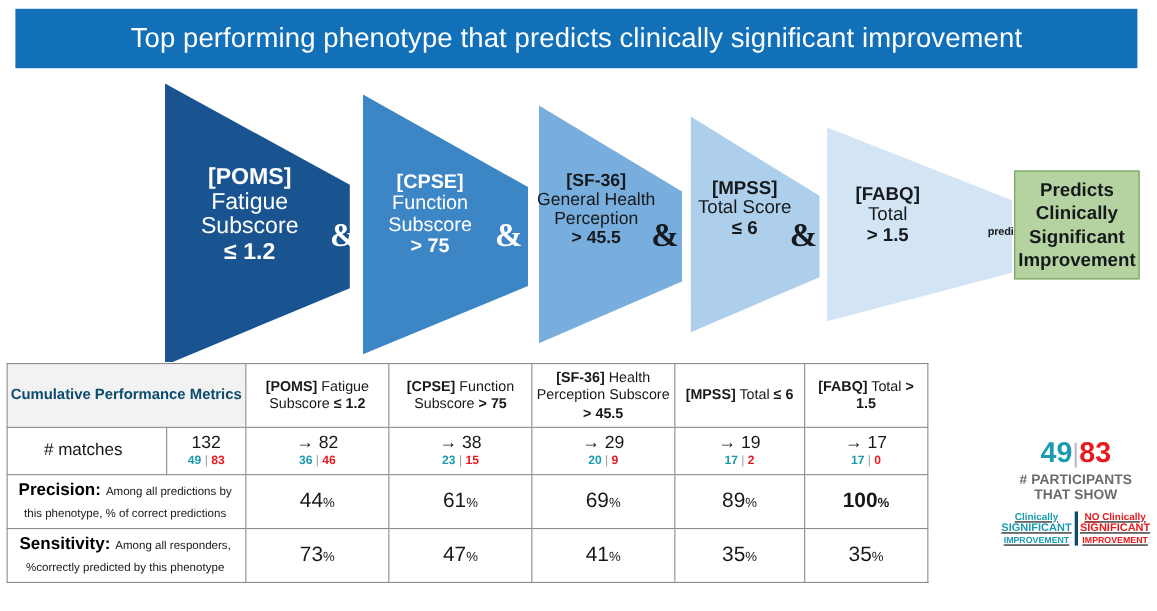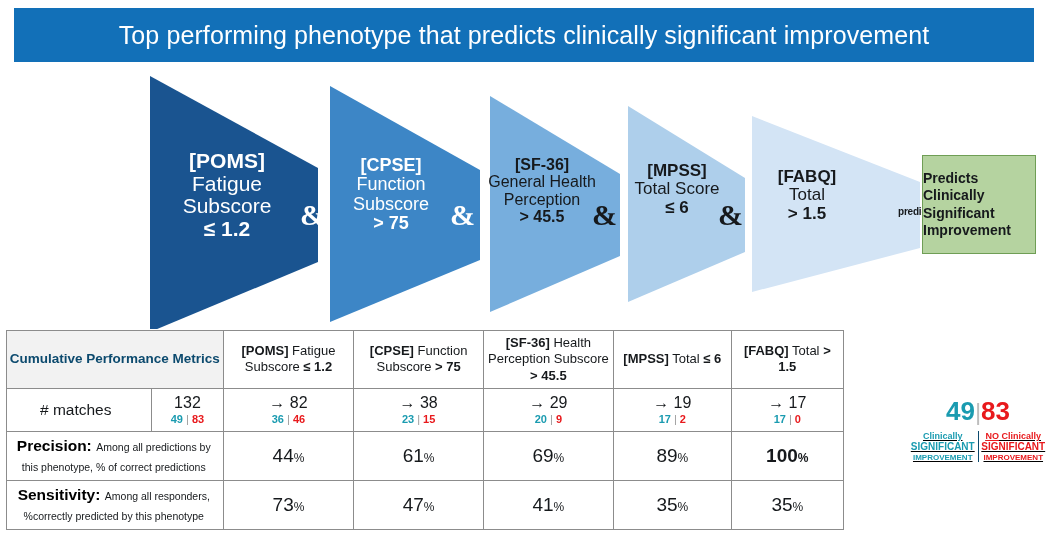--- a/index.html
+++ b/index.html
@@ -48,21 +48,21 @@
     position:absolute;font-size:10px;font-weight:bold;color:#16191c;
     letter-spacing:-.2px;
   }
 
   .green-box{
     position:absolute;left:922px;top:155px;width:112px;height:97px;
     background:#b5d3a0;border:1.5px solid #6f9e55;
     display:flex;align-items:center;justify-content:center;
   }
   .green-box span{
-    font-size:14px;font-weight:bold;color:#16191c;
+    font-size:17px;font-weight:bold;color:#16191c;text-align:center;
     line-height:1.25;
   }
 
   
   .tbl{
     position:absolute;left:6px;top:330px;
     border-collapse:collapse;table-layout:fixed;
     border:1px solid #8c8c8c;
   }
   .tbl td{
@@ -104,21 +104,21 @@
   .legend-nums{font-size:26px;font-weight:bold;line-height:1;}
   .legend-nums .a{color:#1a9bb0;}
   .legend-nums .bar{color:#bdbdbd;font-weight:400;font-size:24px;}
   .legend-nums .b{color:#e8191c;}
   .legend-sub{
     font-size:12.5px;font-weight:bold;color:#6b6b6b;margin-top:4px;line-height:1.15;
     letter-spacing:.1px;
   }
   .legend-cols{display:flex;margin-top:7px;text-decoration:underline;}
   .legend-col{flex:1;line-height:1.15;padding:0 2px;}
-  .legend-col.right{border-left:1px solid #0c4a6e;}
+  .legend-col.right{border-left:3px solid #0c4a6e;}
   .lc-1{font-size:9px;font-weight:bold;}
   .lc-2{font-size:10px;font-weight:bold;}
   .lc-3{font-size:8px;font-weight:bold;}
   .teal{color:#1a9bb0;}
   .red{color:#e8191c;}
   .uline{text-decoration:underline;}
 </style>
 </head>
 <body>
 
@@ -288,20 +288,24 @@
             <div class="pct"><span>35</span><span class="u">%</span></div>
           </td>
       </tr>
     </tbody>
   </table>
 
   <div class="legend">
     <div class="legend-nums">
       <span class="a">49</span><span class="bar">|</span><span class="b">83</span>
     </div>
+    <div class="legend-sub">
+      <div># PARTICIPANTS</div>
+      <div>THAT SHOW</div>
+    </div>
     <div class="legend-cols">
       <div class="legend-col">
         <div class="lc-1 teal">Clinically</div>
         <div class="lc-2 teal">SIGNIFICANT</div>
         <div class="lc-3 teal">IMPROVEMENT</div>
       </div>
       <div class="legend-col right">
         <div class="lc-1 red"><span class="uline">NO</span><span> Clinically</span></div>
         <div class="lc-2 red">SIGNIFICANT</div>
         <div class="lc-3 red">IMPROVEMENT</div>

